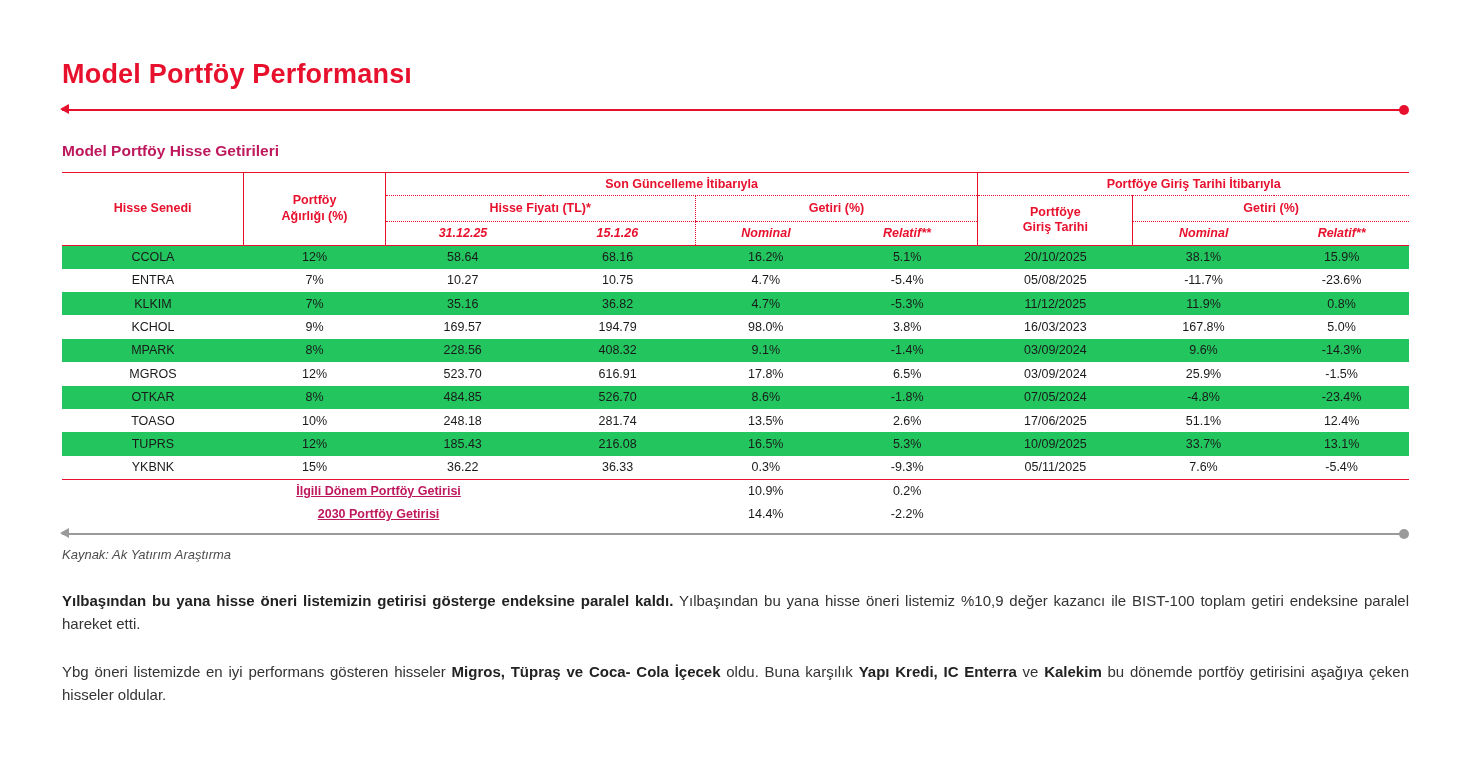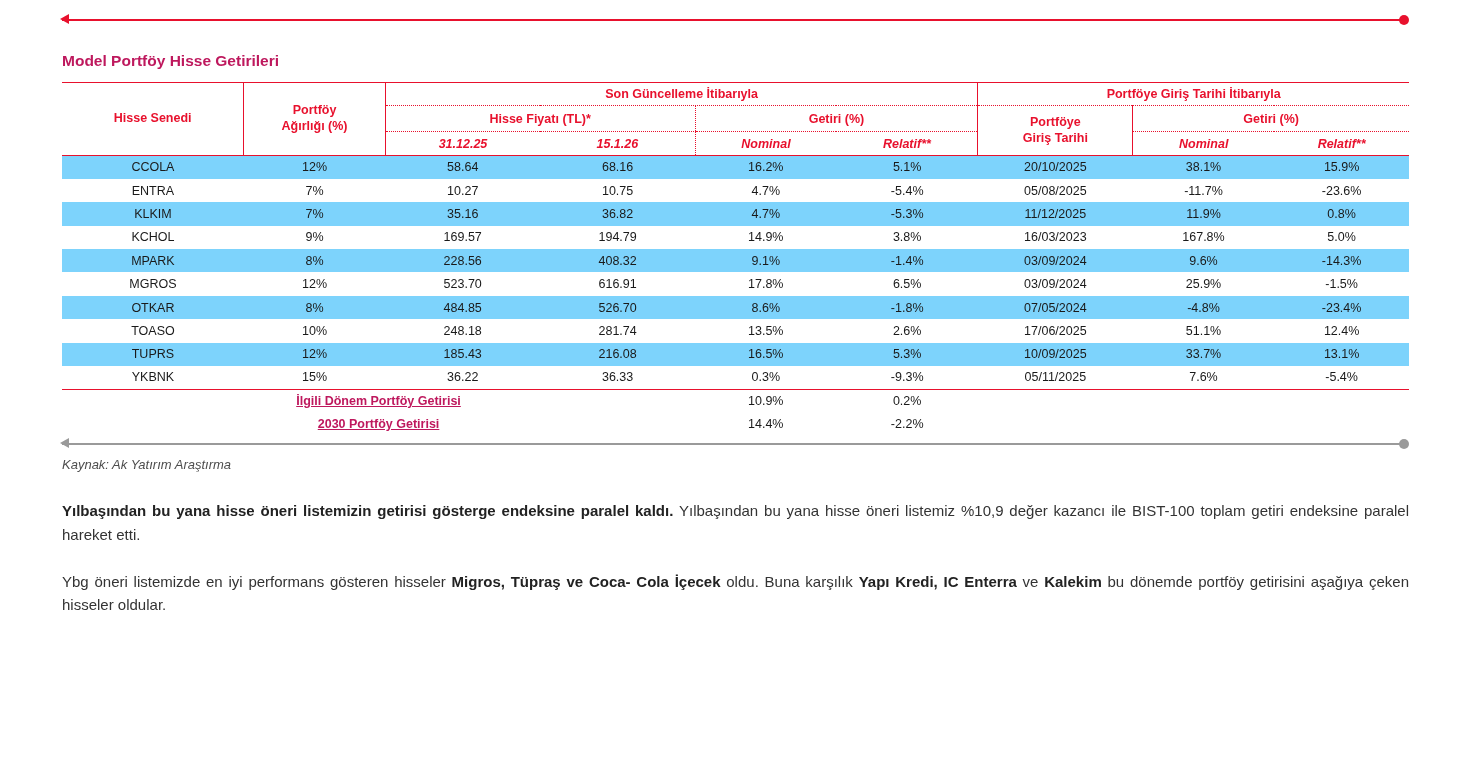--- a/index.html
+++ b/index.html
@@ -113,21 +113,21 @@
   .stub-head {
     font-weight: bold;
     color: #e8112d;
     font-size: 12.5px;
     line-height: 1.25;
   }
   .vsep-right { border-right: 1px solid #e8112d; }
   .vdot-left { border-left: 1px dotted #e8112d; }
 
   tbody.body-rows tr { height: 23.4px; }
-  tbody.body-rows tr.alt { background: #7dd3fc; }
+  tbody.body-rows tr.alt { background: #22c55e; }
   tbody.body-rows td { font-size: 12.5px; color: #1a1a1a; }
 
   .total-label {
     font-weight: bold;
     color: #be185d;
     font-size: 12.5px;
     text-align: left;
     padding-left: 3px;
     text-decoration: underline;
   }
@@ -180,20 +180,21 @@
     text-align: justify;
   }
   .para.second { margin-top: 24px; }
   .para b { color: #222222; }
 </style>
 </head>
 <body>
 
 <div class="page">
 
+  <div class="title">Model Portföy Performansı</div>
 
   <div class="title-rule">
     <div class="arrow-left"></div>
     <div class="bar"></div>
     <div class="dot-right"></div>
   </div>
 
   <div class="section-head">Model Portföy Hisse Getirileri</div>
 
   <table class="perf">
@@ -268,21 +269,21 @@
         <td>-5.3%</td>
         <td>11/12/2025</td>
         <td>11.9%</td>
         <td>0.8%</td>
       </tr>
       <tr>
         <td>KCHOL</td>
         <td>9%</td>
         <td>169.57</td>
         <td>194.79</td>
-        <td>14.9%</td>
+        <td>98.0%</td>
         <td>3.8%</td>
         <td>16/03/2023</td>
         <td>167.8%</td>
         <td>5.0%</td>
       </tr>
       <tr class="alt">
         <td>MPARK</td>
         <td>8%</td>
         <td>228.56</td>
         <td>408.32</td>

